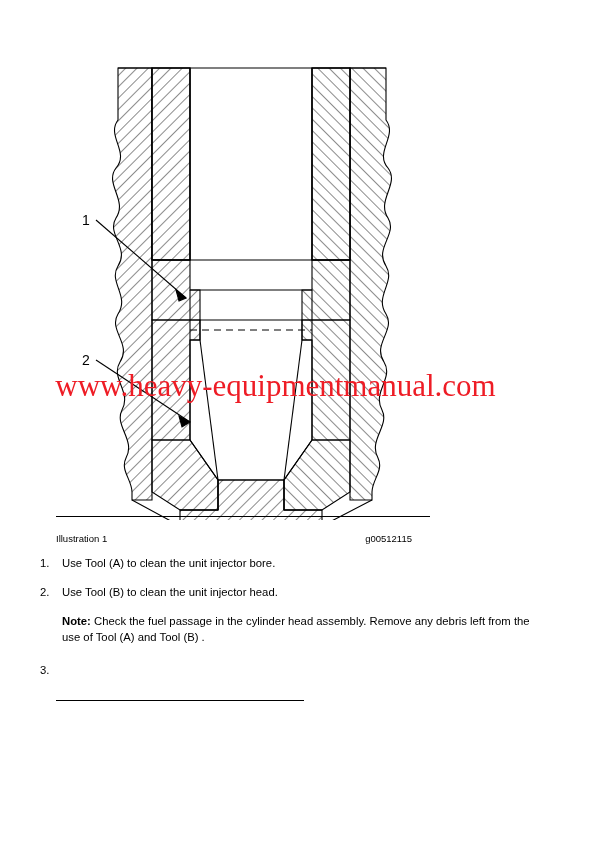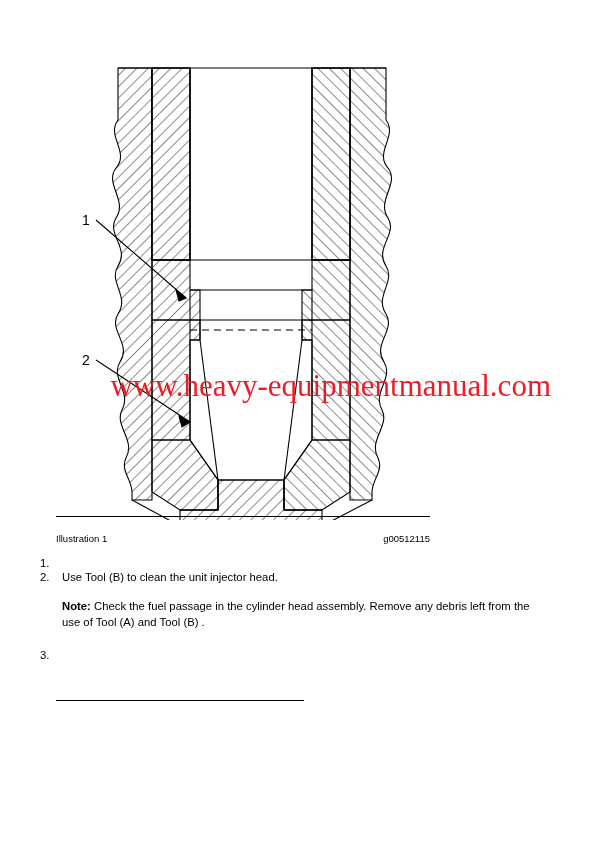--- a/index.html
+++ b/index.html
@@ -32,21 +32,21 @@
   .figure-svg {
     position: absolute;
     left: 0;
     top: 0;
   }
   .watermark {
     position: absolute;
     left: 0;
     top: 368px;
     width: 551px;
-    text-align: right;
+    text-align: center;
     font-family: "Liberation Serif", serif;
     font-size: 31px;
     color: #ee1c25;
     letter-spacing: 0px;
     white-space: nowrap;
     pointer-events: none;
   }
   
   .caption-rule {
     position: absolute;
@@ -64,21 +64,21 @@
     font-size: 9.5px;
     color: #000000;
   }
   .caption-left {
     position: absolute;
     left: 0;
     top: 0;
   }
   .caption-right {
     position: absolute;
-    right: 0;
+    right: 18px;
     top: 0;
   }
   
   .steps {
     position: absolute;
     left: 40px;
     top: 556px;
     width: 500px;
   }
   .step {
@@ -235,20 +235,21 @@
 
   <div class="caption-row">
     <span class="caption-left">Illustration 1</span>
     <span class="caption-right">g00512115</span>
   </div>
 
   <div class="steps">
 
     <div class="step">
       <span class="num">1.</span>
+      <span>Use Tool (A) to clean the unit injector bore.</span>
     </div>
 
     <div class="step">
       <span class="num">2.</span>
       <span>Use Tool (B) to clean the unit injector head.</span>
     </div>
 
     <div class="note-block">
       <span class="note-label">Note:</span><span> Check the fuel passage in the cylinder head assembly. Remove any debris left from the use of Tool (A) and Tool (B) .</span>
     </div>

